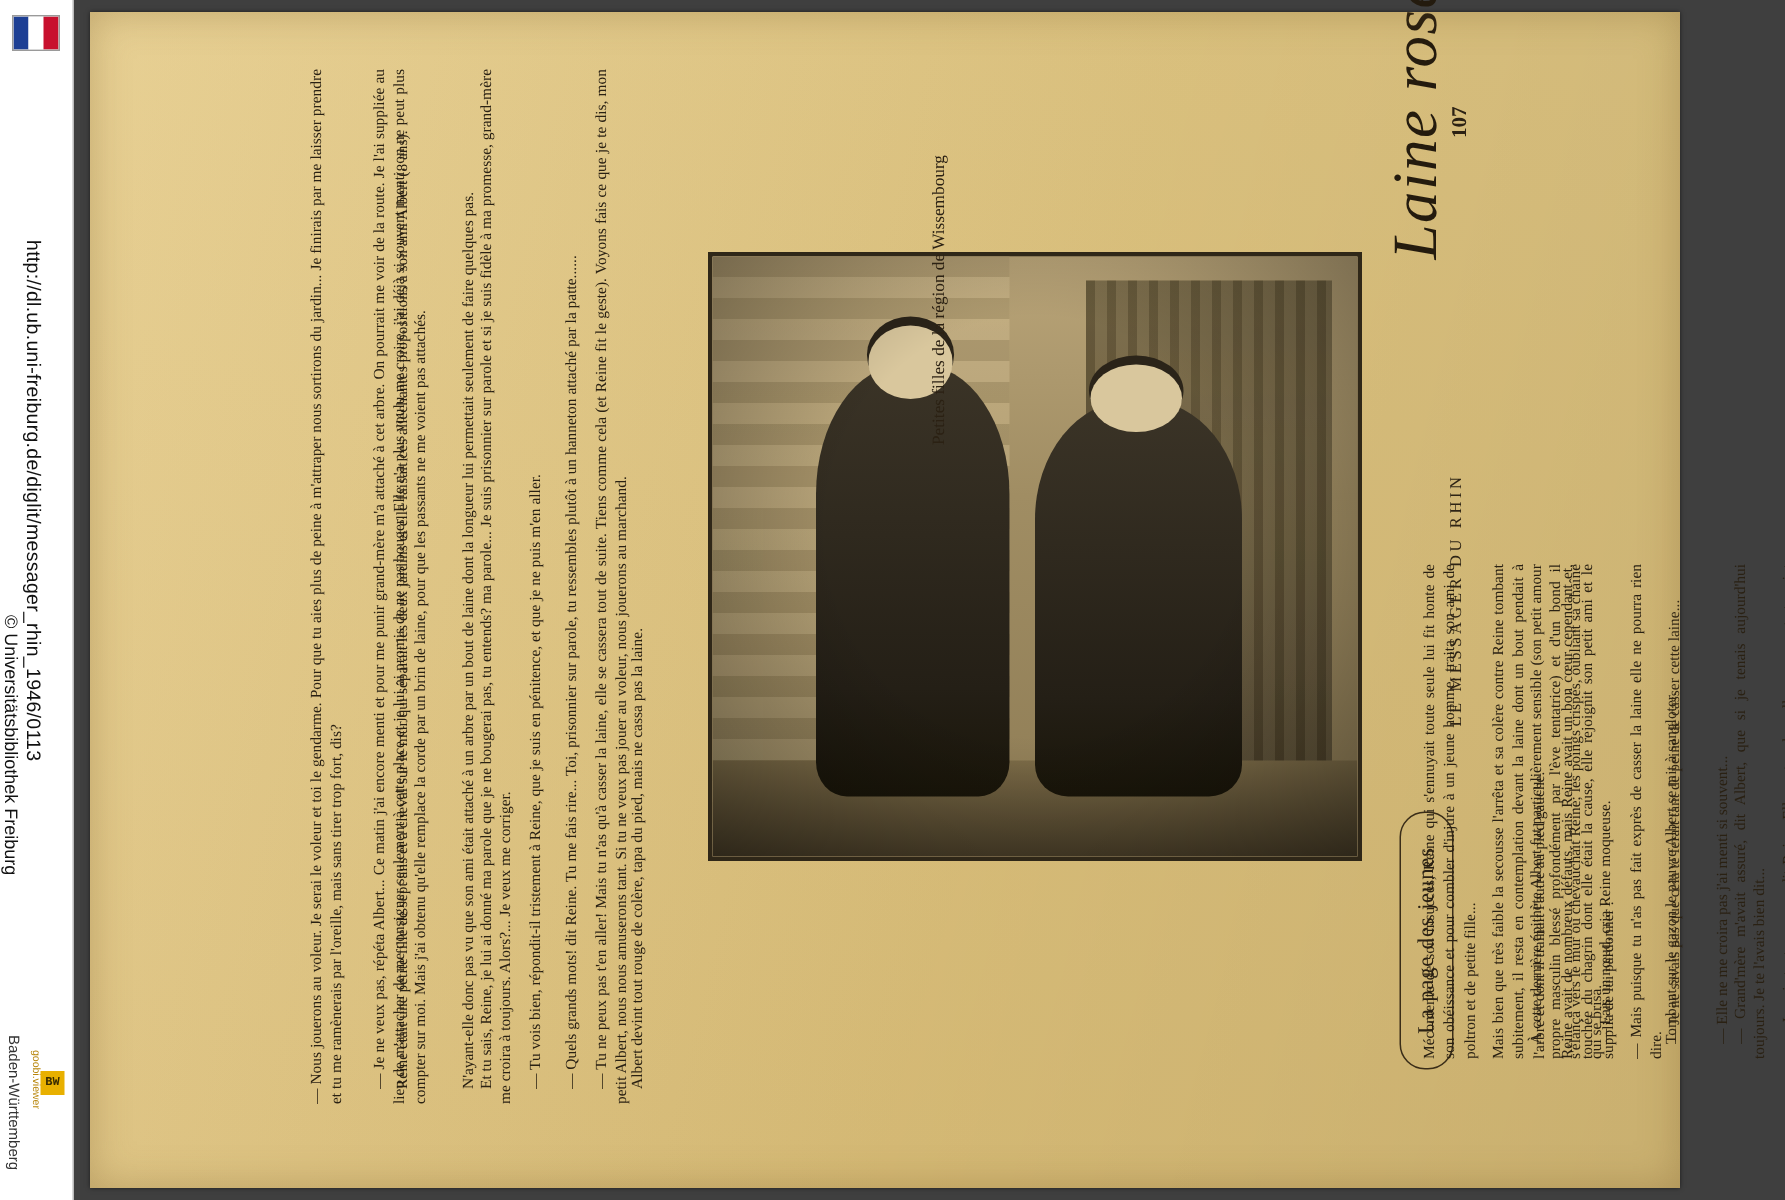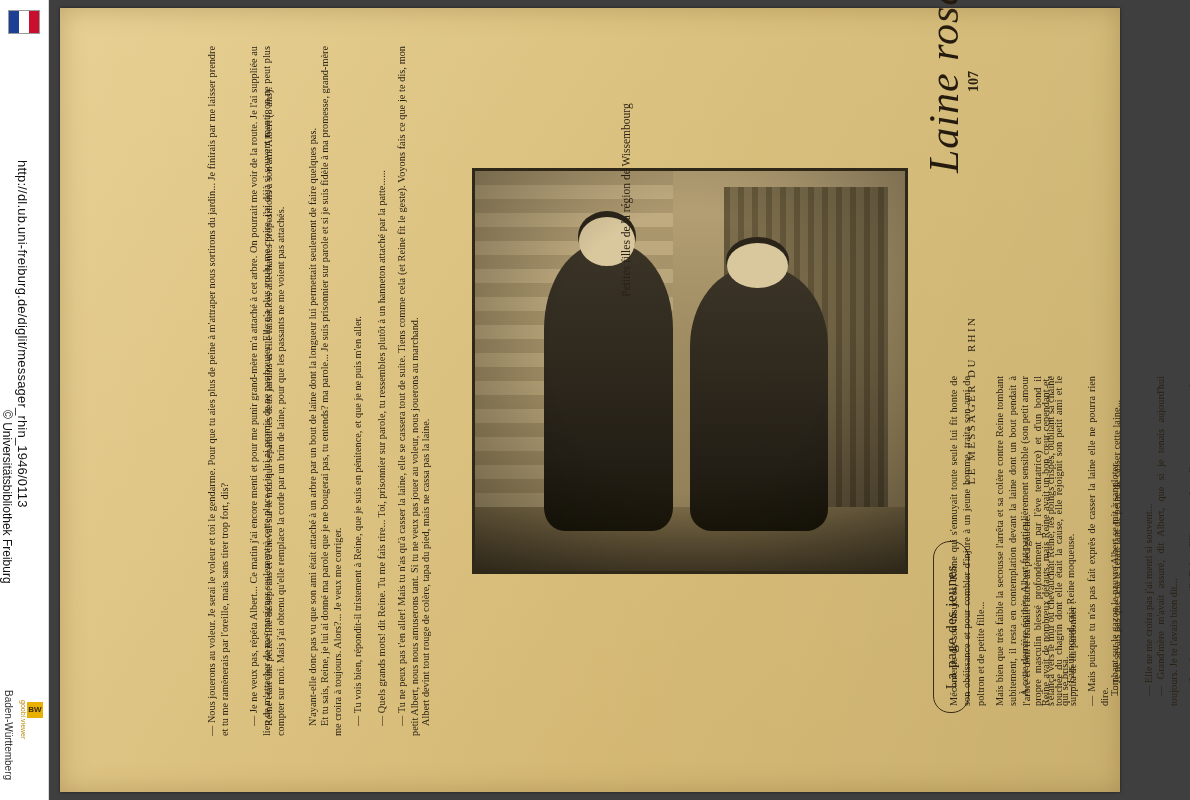--- a/index.html
+++ b/index.html
@@ -92,25 +92,25 @@
     left: 2px; top: 0;
     transform: rotate(90deg);
     transform-origin: 0 0;
     font-family: "Liberation Sans", sans-serif;
     font-size: 7px;
     color: #b8860b;
     white-space: nowrap;
   }
   #logo-badge .mark {
     position: absolute;
-    left: 2px; top: 2px;
+    left: 2px; top: 14px;
     width: 16px; height: 16px;
     background: #e8b000;
     color: #3a2c00;
-    font-family: Liberation Sans, sans-serif;
+    font-family: Liberation Mono, monospace;
     font-size: 8px;
     font-weight: bold;
     text-align: center;
     line-height: 16px;
   }
 
   
   #page {
     position: absolute;
     left: 60px;

